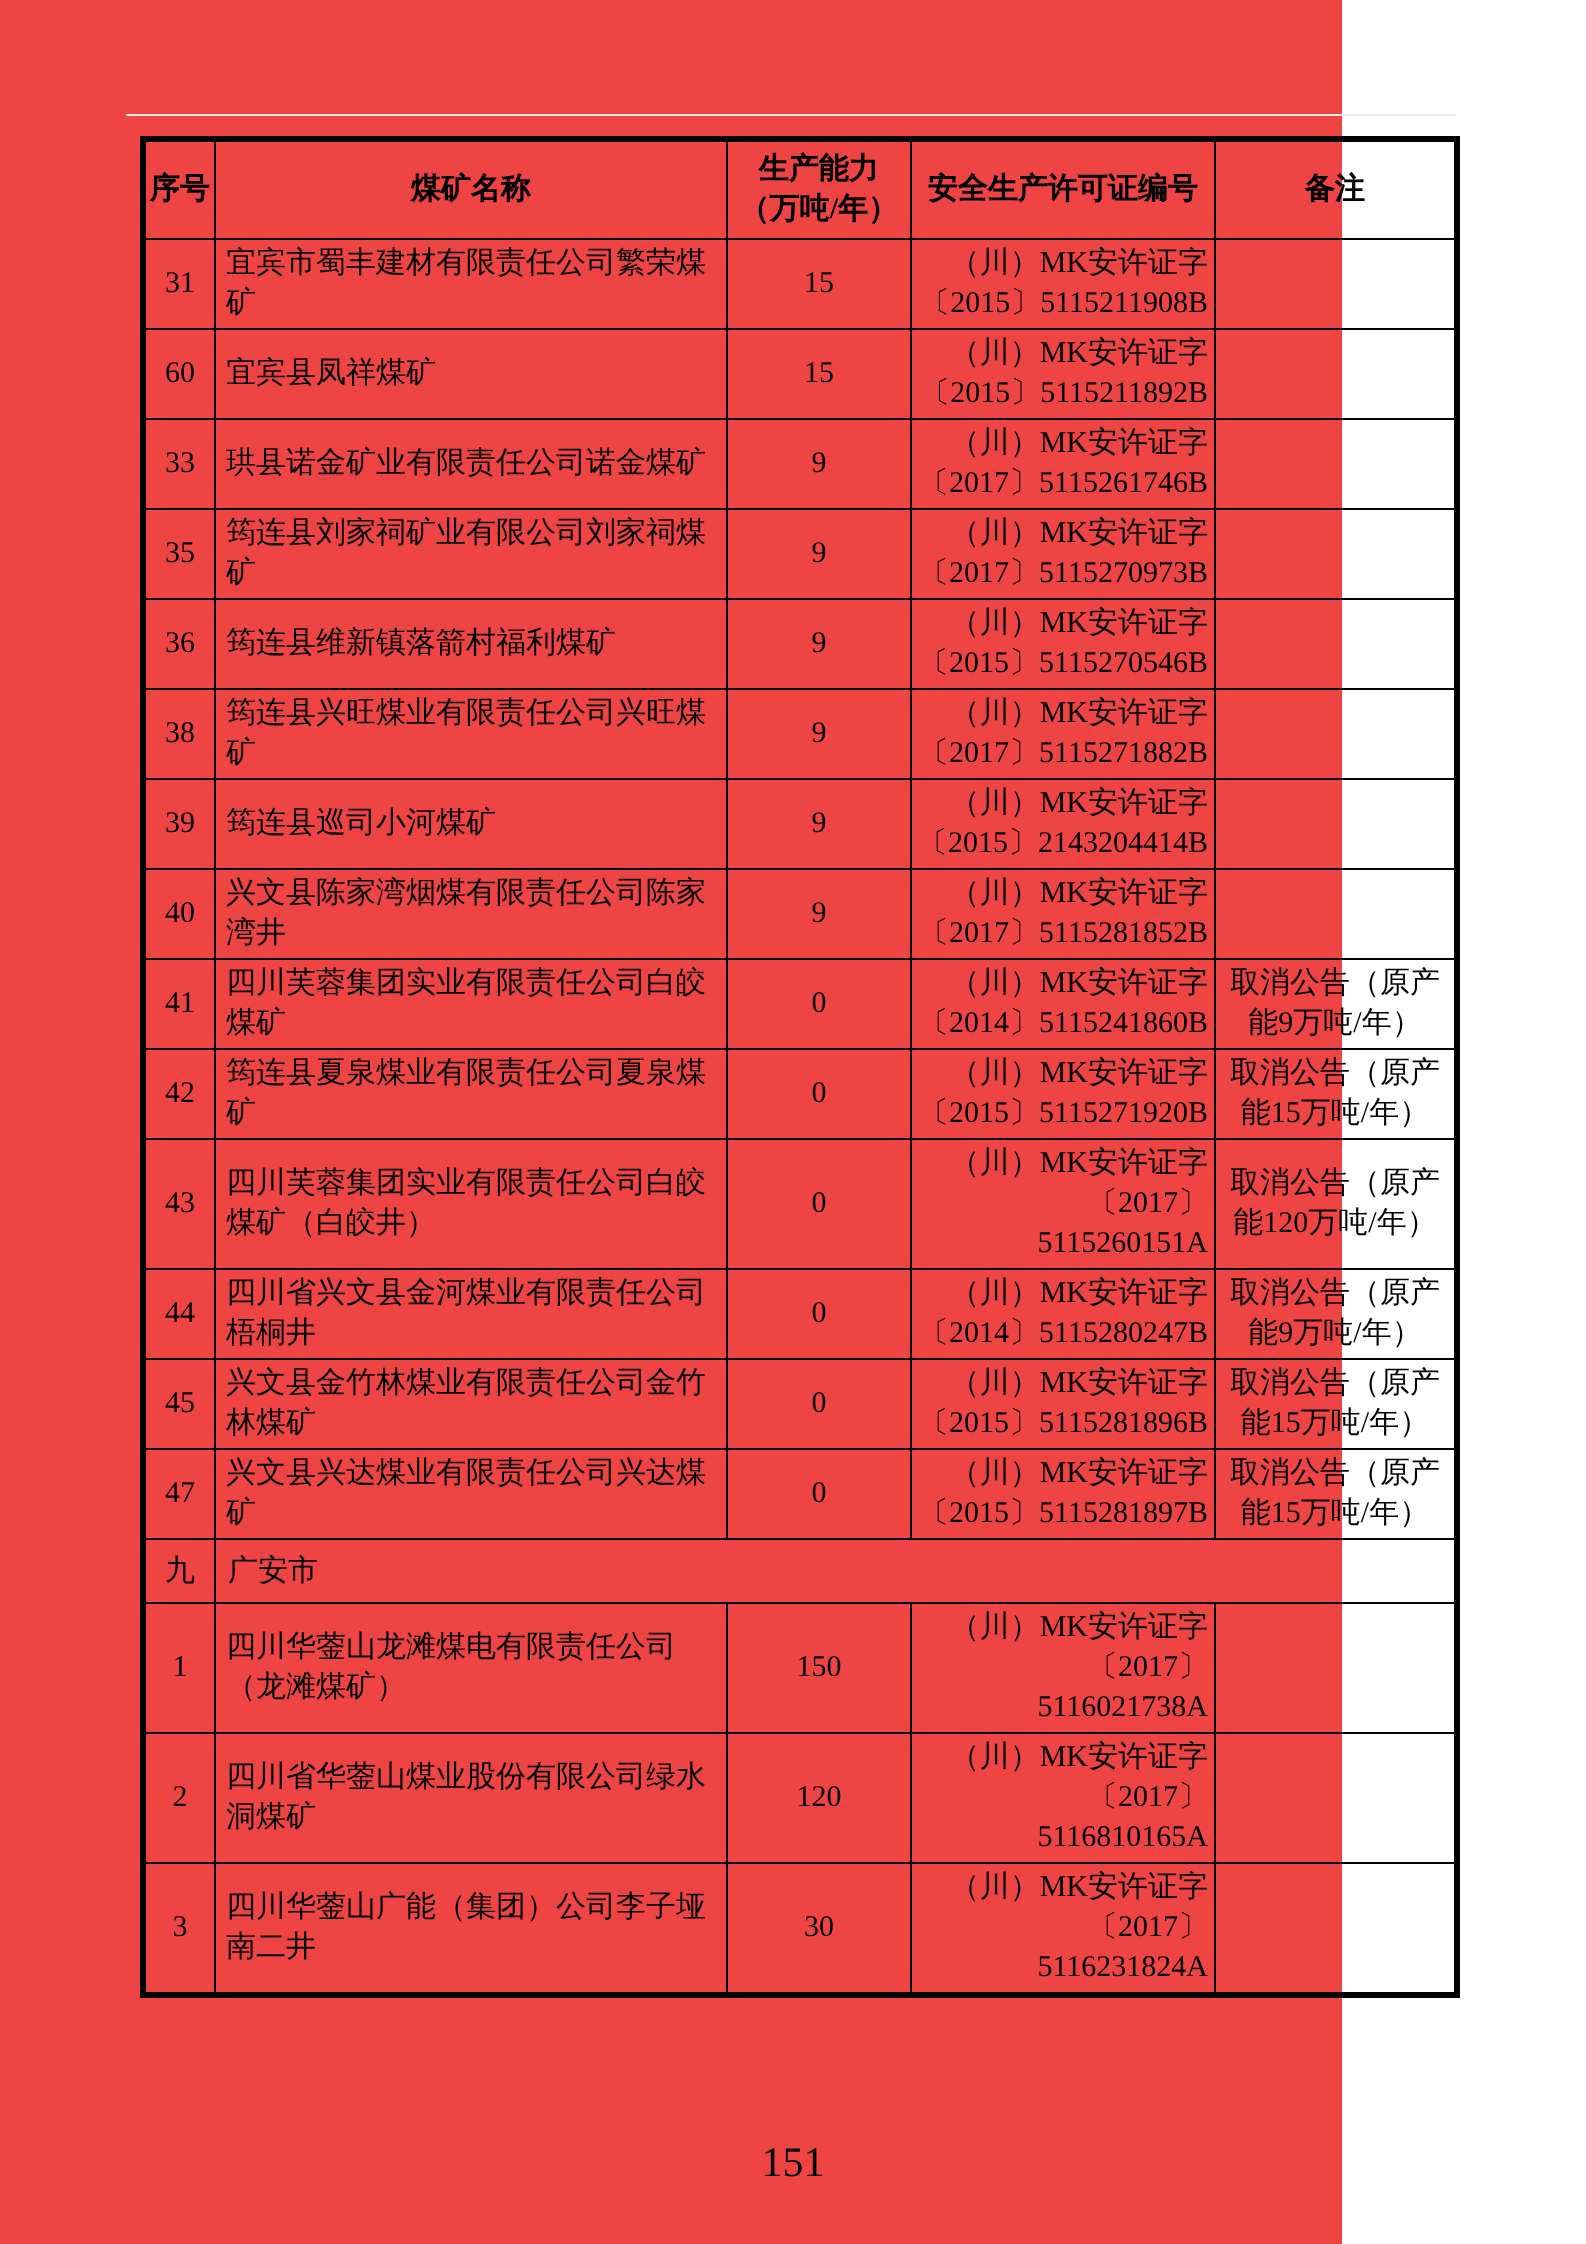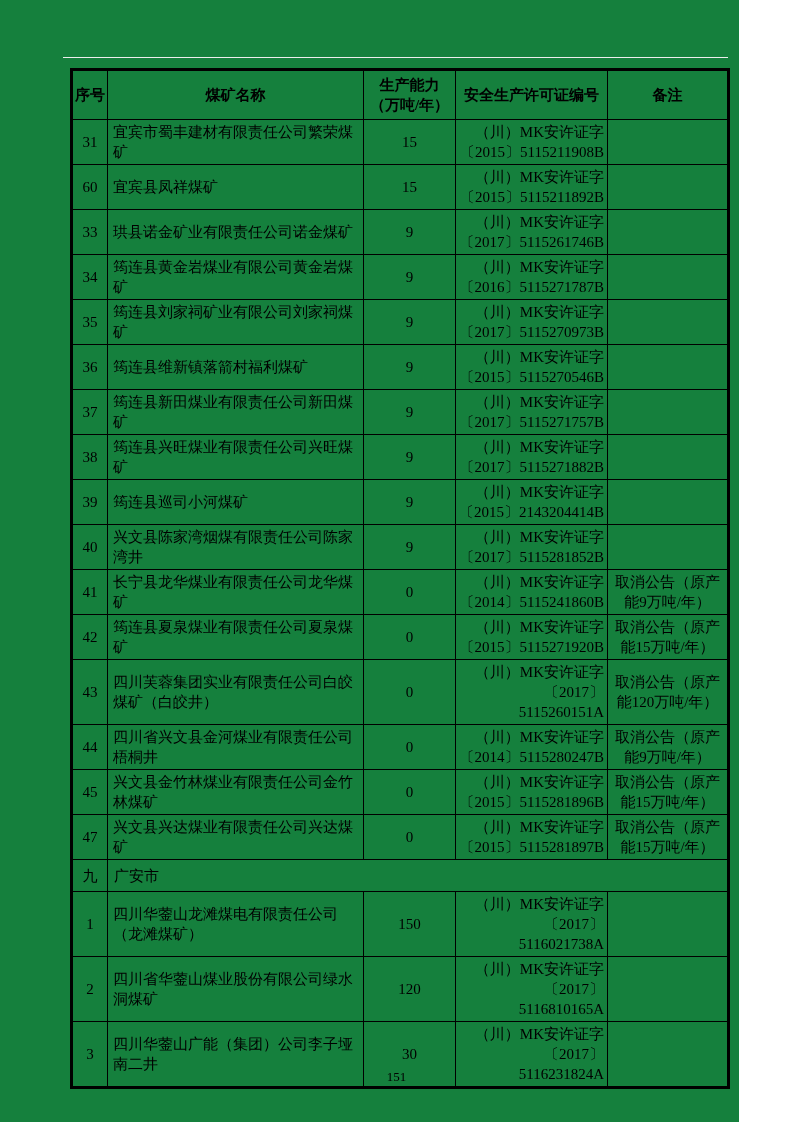--- a/index.html
+++ b/index.html
@@ -4,21 +4,21 @@
 <style>
   * { box-sizing: border-box; margin: 0; padding: 0; }
   html, body { background: #ffffff; }
   body {
     width: 793px; height: 1122px;
     font-family: "Liberation Serif", "DejaVu Serif", serif;
     color: #000;
     position: relative;
     overflow: hidden;
   }
-  .page { position: relative; width: 739px; height: 1122px; background: #15803d; }
+  .page { position: relative; width: 671px; height: 1122px; background: #ef4444; }
 
   .scan-line {
     position: absolute; left: 63px; top: 57px; width: 665px; height: 1px;
     background: #ededed;
   }
 
   table.mine-table {
     position: absolute; left: 70px; top: 68px; width: 657px;
     border-collapse: collapse; table-layout: fixed;
     border: 3px solid #000;
@@ -39,21 +39,21 @@
   .mine-table tr.section-row { height: 32px; }
   td.idx { text-align: center; padding: 0; }
   td.name { text-align: left; padding: 2px 5px; }
   td.cap { text-align: center; padding: 0; }
   td.lic { text-align: right; padding: 2px 3px; }
   td.rem { text-align: center; padding: 2px 4px; }
   td.sec-name { text-align: left; padding: 2px 6px; }
 
   .page-number {
     position: absolute; left: 0; top: 1069px; width: 793px;
-    text-align: center; font-size: 13px;
+    text-align: center; font-size: 21px;
   }
 </style>
 </head>
 <body>
 
 <div class="page">
   <div class="scan-line"></div>
 
   <table class="mine-table">
     <colgroup>
@@ -91,48 +91,34 @@
           <td class="rem"></td>
         </tr>
         <tr class="row">
           <td class="idx">33</td>
           <td class="name">珙县诺金矿业有限责任公司诺金煤矿</td>
           <td class="cap">9</td>
           <td class="lic">（川）MK安许证字〔2017〕5115261746B</td>
           <td class="rem"></td>
         </tr>
         <tr class="row">
-          <td class="idx">34</td>
-          <td class="name">筠连县黄金岩煤业有限公司黄金岩煤矿</td>
-          <td class="cap">9</td>
-          <td class="lic">（川）MK安许证字〔2016〕5115271787B</td>
-          <td class="rem"></td>
-        </tr>
-        <tr class="row">
           <td class="idx">35</td>
           <td class="name">筠连县刘家祠矿业有限公司刘家祠煤矿</td>
           <td class="cap">9</td>
           <td class="lic">（川）MK安许证字〔2017〕5115270973B</td>
           <td class="rem"></td>
         </tr>
         <tr class="row">
           <td class="idx">36</td>
           <td class="name">筠连县维新镇落箭村福利煤矿</td>
           <td class="cap">9</td>
           <td class="lic">（川）MK安许证字〔2015〕5115270546B</td>
           <td class="rem"></td>
         </tr>
         <tr class="row">
-          <td class="idx">37</td>
-          <td class="name">筠连县新田煤业有限责任公司新田煤矿</td>
-          <td class="cap">9</td>
-          <td class="lic">（川）MK安许证字〔2017〕5115271757B</td>
-          <td class="rem"></td>
-        </tr>
-        <tr class="row">
           <td class="idx">38</td>
           <td class="name">筠连县兴旺煤业有限责任公司兴旺煤矿</td>
           <td class="cap">9</td>
           <td class="lic">（川）MK安许证字〔2017〕5115271882B</td>
           <td class="rem"></td>
         </tr>
         <tr class="row">
           <td class="idx">39</td>
           <td class="name">筠连县巡司小河煤矿</td>
           <td class="cap">9</td>
@@ -141,21 +127,21 @@
         </tr>
         <tr class="row">
           <td class="idx">40</td>
           <td class="name">兴文县陈家湾烟煤有限责任公司陈家湾井</td>
           <td class="cap">9</td>
           <td class="lic">（川）MK安许证字〔2017〕5115281852B</td>
           <td class="rem"></td>
         </tr>
         <tr class="row">
           <td class="idx">41</td>
-          <td class="name">长宁县龙华煤业有限责任公司龙华煤矿</td>
+          <td class="name">四川芙蓉集团实业有限责任公司白皎煤矿</td>
           <td class="cap">0</td>
           <td class="lic">（川）MK安许证字〔2014〕5115241860B</td>
           <td class="rem">取消公告（原产能9万吨/年）</td>
         </tr>
         <tr class="row">
           <td class="idx">42</td>
           <td class="name">筠连县夏泉煤业有限责任公司夏泉煤矿</td>
           <td class="cap">0</td>
           <td class="lic">（川）MK安许证字〔2015〕5115271920B</td>
           <td class="rem">取消公告（原产能15万吨/年）</td>

